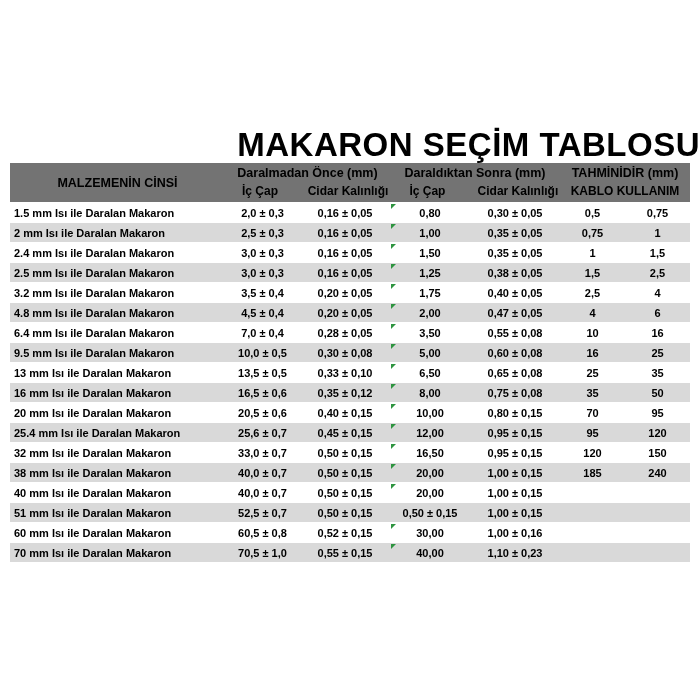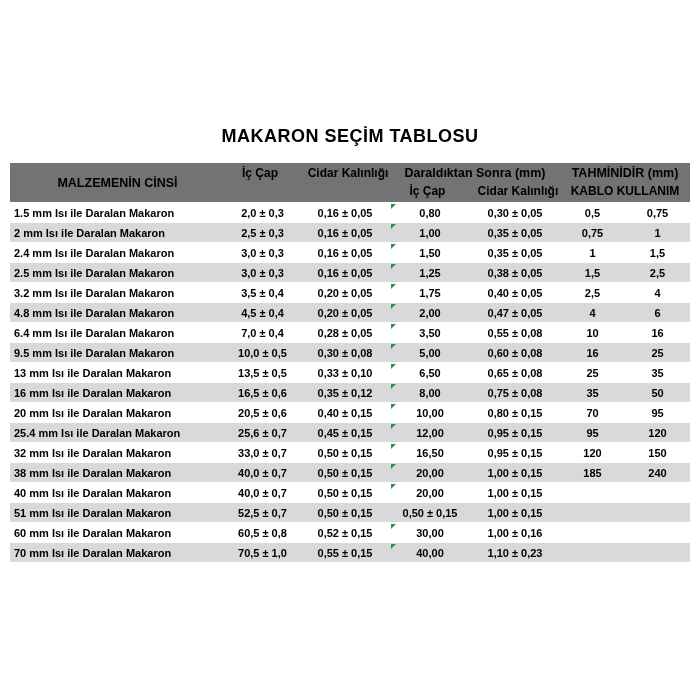--- a/index.html
+++ b/index.html
@@ -14,22 +14,22 @@
     width: 700px;
     height: 700px;
     background: #ffffff;
     overflow: hidden;
   }
   .page-title {
     position: absolute;
     top: 126px;
     left: 0;
     width: 100%;
-    text-align: center;
-    font-size: 18px;
+    text-align: right;
+    font-size: 33px;
     font-weight: 800;
     letter-spacing: 0.5px;
     white-space: nowrap;
   }
   .tbl {
     position: absolute;
     left: 10px;
     top: 163px;
     width: 680px;
   }
@@ -123,20 +123,21 @@
 
   <div class="page-title">MAKARON SEÇİM TABLOSU</div>
 
   <div class="tbl">
 
     <div class="thead">
 
       <div class="h-material">MALZEMENİN CİNSİ</div>
 
       <div class="h-group gw-before">
+        <div class="h-group-title">Daralmadan Önce (mm)</div>
         <div class="h-subs">
           <div class="h-sub sw75">İç Çap</div>
           <div class="h-sub sw90">Cidar Kalınlığı</div>
         </div>
       </div>
 
       <div class="h-group gw-after">
         <div class="h-group-title">Daraldıktan Sonra (mm)</div>
         <div class="h-subs">
           <div class="h-sub sw80">İç Çap</div>

